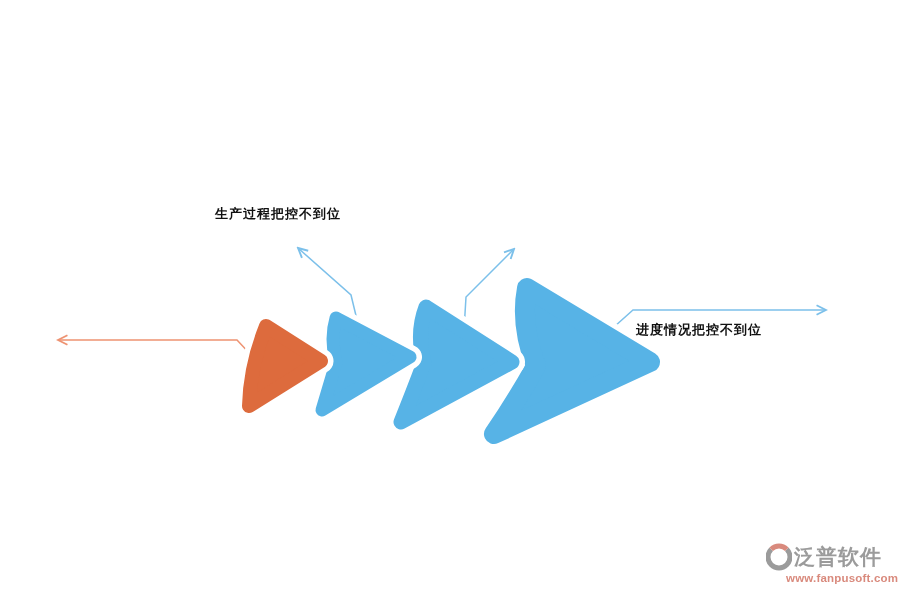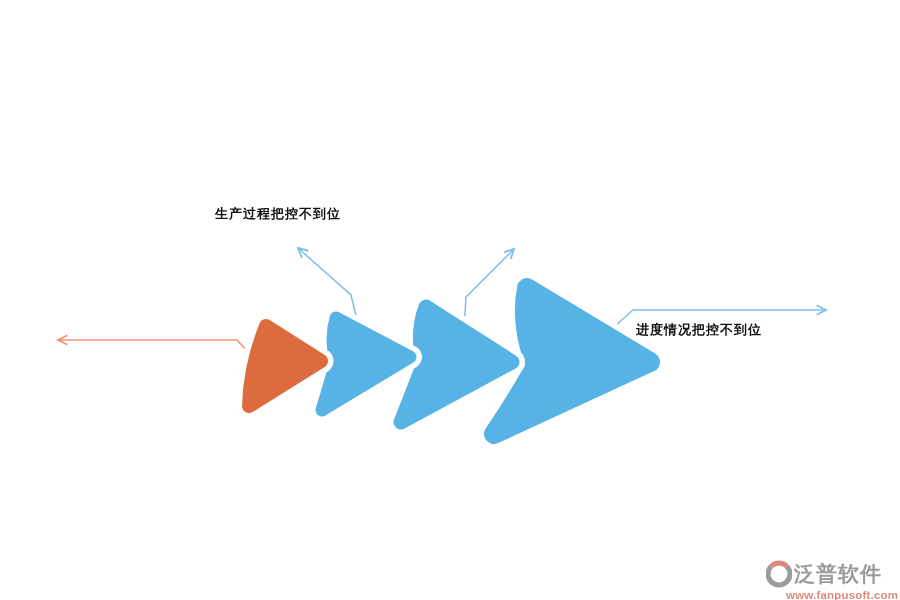--- a/index.html
+++ b/index.html
@@ -17,21 +17,21 @@
     font-weight: bold;
     color: #111111;
     letter-spacing: 1px;
     white-space: nowrap;
   }
   #label-process-control  { left: 215px; top: 205px; }
   #label-traceability     { left: 461px; top: 205px; }
   #label-progress-control { left: 56px;  top: 351px; }
   #label-realtime-monitor { left: 636px; top: 321px; }
 
-  .watermark { position: absolute; left: 766px; top: 560px; width: 130px; }
+  .watermark { position: absolute; left: 766px; top: 543px; width: 130px; }
   .wm-row { display: flex; align-items: center; gap: 2px; }
   .wm-brand {
     font-size: 21px; font-weight: bold; color: #9B9B9B;
     letter-spacing: 1px; white-space: nowrap;
   }
   .wm-url {
     font-size: 11.5px; font-weight: bold; color: #D98A7D;
     letter-spacing: 0.2px; white-space: nowrap; margin-top: 1px; margin-left: 20px;
   }
 </style>

